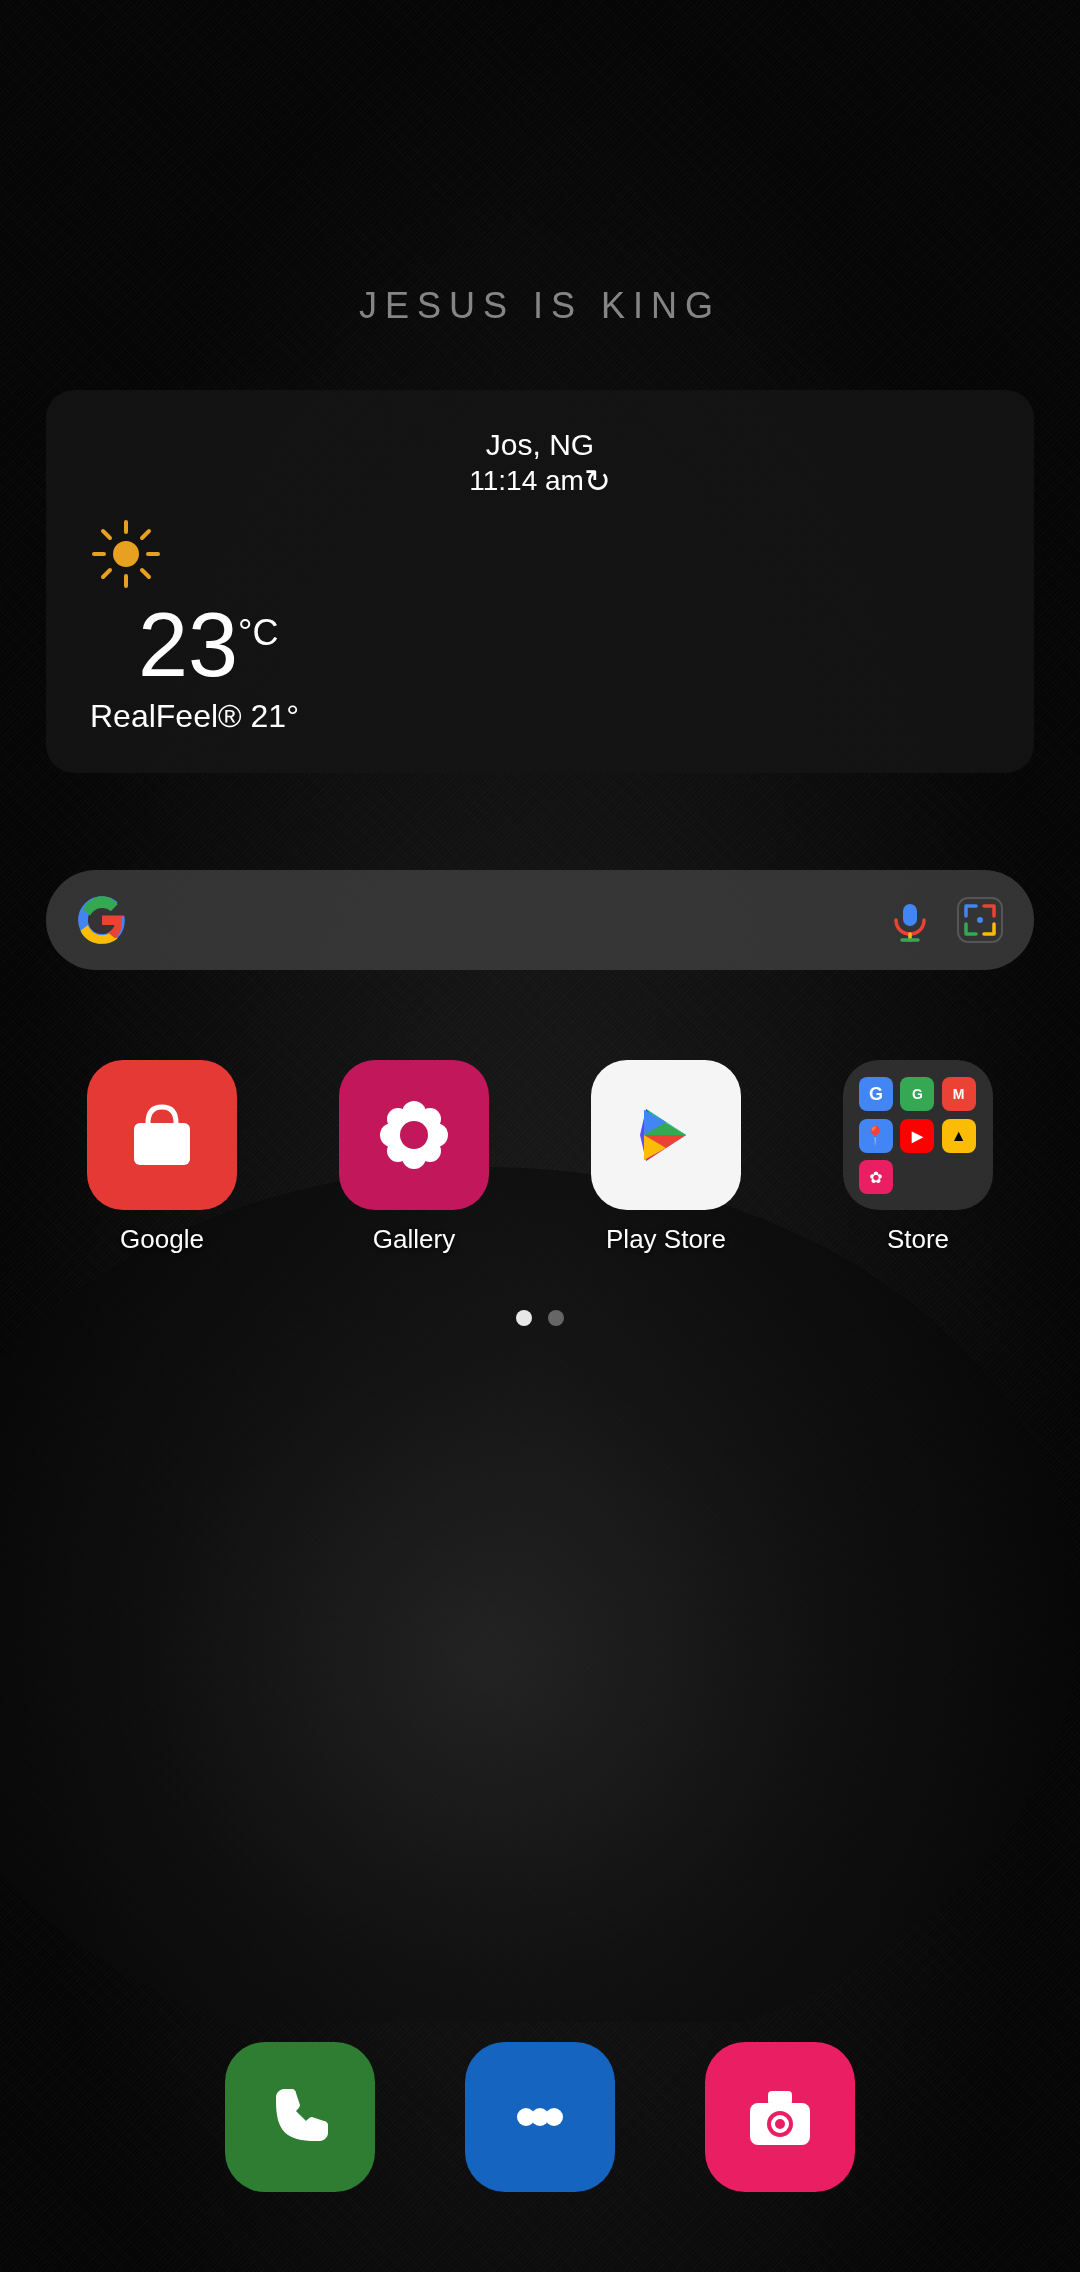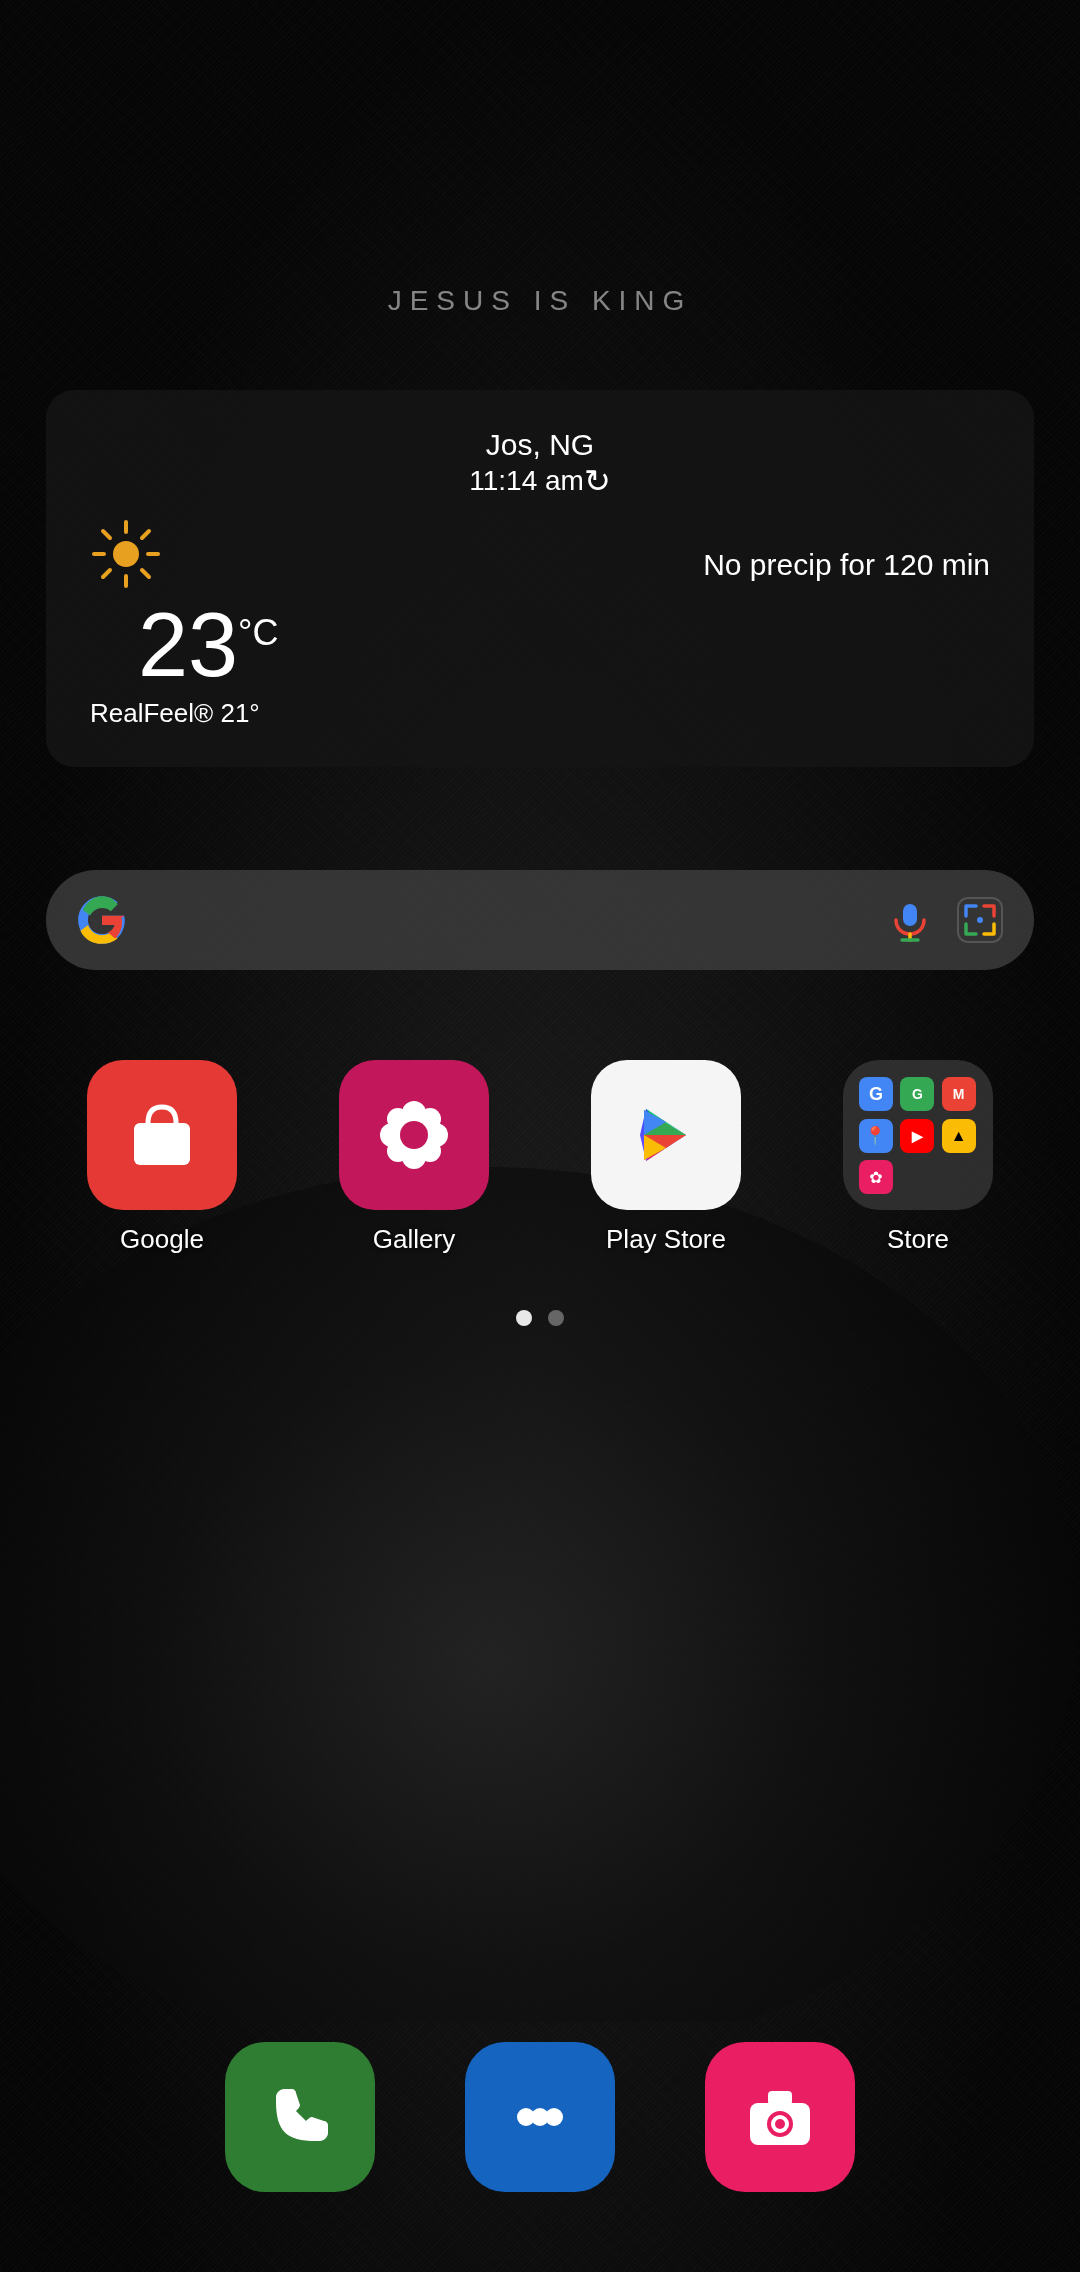--- a/index.html
+++ b/index.html
@@ -65,21 +65,21 @@
       height: 100%;
     }
 
     
     .wallpaper-text {
       position: absolute;
       top: 285px;
       width: 100%;
       text-align: center;
       color: rgba(255,255,255,0.5);
-      font-size: 28px;
+      font-size: 36px;
       font-weight: 400;
       letter-spacing: 8px;
       text-transform: uppercase;
     }
 
     
     .weather-widget {
       position: absolute;
       top: 390px;
       left: 46px;
@@ -162,21 +162,21 @@
 
     .temp-unit {
       color: #fff;
       font-size: 36px;
       font-weight: 300;
       margin-top: 12px;
     }
 
     .real-feel {
       color: #fff;
-      font-size: 26px;
+      font-size: 32px;
       font-weight: 300;
       margin-top: 8px;
     }
 
     .weather-right {
       display: flex;
       align-items: center;
       padding-top: 30px;
     }
 
@@ -380,23 +380,20 @@
         </div>
 
         <div class="weather-temp">
           <span class="temp-number">23</span>
           <span class="temp-unit">°C</span>
         </div>
 
         <span class="real-feel">RealFeel® 21°</span>
       </div>
 
-      <div class="weather-right">
-        <span class="precip-text">No precip for 120 min</span>
-      </div>
     </div>
   </div>
 
   <div class="search-bar">
 
     <svg class="google-logo" viewBox="0 0 48 48">
       <path fill="#4285F4" d="M44.5 20H24v8.5h11.8C34.7 33.9 30.1 37 24 37c-7.2 0-13-5.8-13-13s5.8-13 13-13c3.1 0 5.9 1.1 8.1 2.9l6.4-6.4C34.6 4.1 29.6 2 24 2 11.8 2 2 11.8 2 24s9.8 22 22 22c11 0 21-8 21-22 0-1.3-.2-2.7-.5-4z"></path>
       <path fill="#34A853" d="M6.3 14.7l7 5.1C15.1 16 19.3 13 24 13c3.1 0 5.9 1.1 8.1 2.9l6.4-6.4C34.6 4.1 29.6 2 24 2 16.3 2 9.6 7.4 6.3 14.7z"></path>
       <path fill="#FBBC05" d="M24 46c5.5 0 10.5-1.9 14.4-5l-6.7-5.5C29.6 37.1 26.9 38 24 38c-6 0-11.1-4-12.9-9.5l-7 5.4C7.4 41.7 15.1 46 24 46z"></path>
       <path fill="#EA4335" d="M44.5 20H24v8.5h11.8c-1.1 3-3.4 5.5-6.3 7l6.7 5.5c4-3.7 6.3-9.2 6.3-15 0-1.3-.2-2.7-.5-4z"></path>

